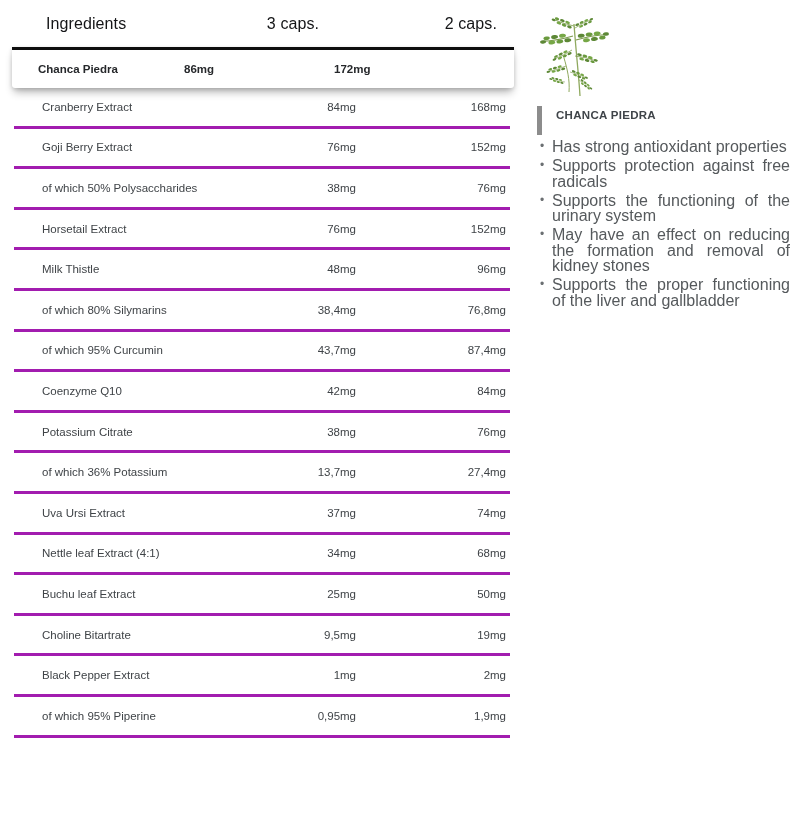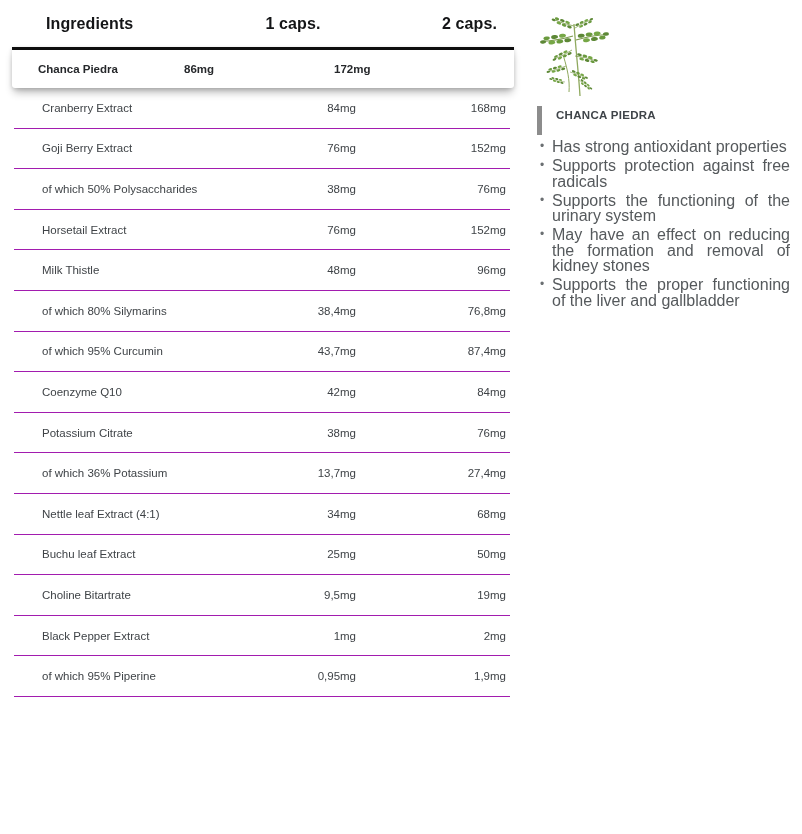--- a/index.html
+++ b/index.html
@@ -15,21 +15,21 @@
   .table-col { width: 496px; margin-left: 14px; }
 
   .thead {
     display: grid;
     grid-template-columns: 200px 158px 125px;
     padding-right: 13px;
     height: 47px;
     align-items: center;
   }
   .thead .cell {
-    font-size: 16px; font-weight: 700; color: #141517; letter-spacing: 0.1px;
+    font-size: 16px; font-weight: 400; color: #141517; letter-spacing: 0.1px;
   }
   .thead .c1 { padding-left: 32px; }
   .thead .c2 { text-align: center; }
   .thead .c3 { text-align: right; }
 
   .hl-card {
     position: relative; z-index: 2;
     margin: 0 -4px 0 -2px;
     height: 41px;
     background: #ffffff;
@@ -43,21 +43,21 @@
   }
   .hl-card .cell { font-size: 11.5px; font-weight: 600; color: #26282b; }
   .hl-card .c2, .hl-card .c3 { text-align: left; }
 
   .row {
     display: grid;
     grid-template-columns: 192px 150px 150px;
     padding-right: 18px;
     height: 40.6px;
     align-items: center;
-    border-bottom: 1px solid #a21caf;
+    border-bottom: 3px solid #a21caf;
   }
   .row .cell { font-size: 11.5px; font-weight: 400; color: #3f4347; }
   .row .c1 { padding-left: 28px; white-space: nowrap; }
   .row .c2, .row .c3 { text-align: right; }
 
   
   .sidebar { flex: 1; padding: 16px 12px 0 27px; }
   .plant { display: block; margin-left: 2px; width: 80px; height: 82px; }
   .info-heading-wrap {
     margin-top: 8px;
@@ -84,21 +84,21 @@
 </style>
 </head>
 <body>
 
 <div class="page">
 
   <div class="table-col">
 
     <div class="thead">
       <div class="cell c1">Ingredients</div>
-      <div class="cell c2">1 caps.</div>
+      <div class="cell c2">3 caps.</div>
       <div class="cell c3">2 caps.</div>
     </div>
 
     <div class="hl-card">
       <div class="cell c1">Chanca Piedra</div>
       <div class="cell c2">86mg</div>
       <div class="cell c3">172mg</div>
     </div>
 
     <div id="rows">
@@ -157,20 +157,25 @@
     <div class="cell c2">38mg</div>
     <div class="cell c3">76mg</div>
   </div>
 
   <div class="row">
     <div class="cell c1">of which 36% Potassium</div>
     <div class="cell c2">13,7mg</div>
     <div class="cell c3">27,4mg</div>
   </div>
 
+  <div class="row">
+    <div class="cell c1">Uva Ursi Extract</div>
+    <div class="cell c2">37mg</div>
+    <div class="cell c3">74mg</div>
+  </div>
 
   <div class="row">
     <div class="cell c1">Nettle leaf Extract (4:1)</div>
     <div class="cell c2">34mg</div>
     <div class="cell c3">68mg</div>
   </div>
 
   <div class="row">
     <div class="cell c1">Buchu leaf Extract</div>
     <div class="cell c2">25mg</div>

